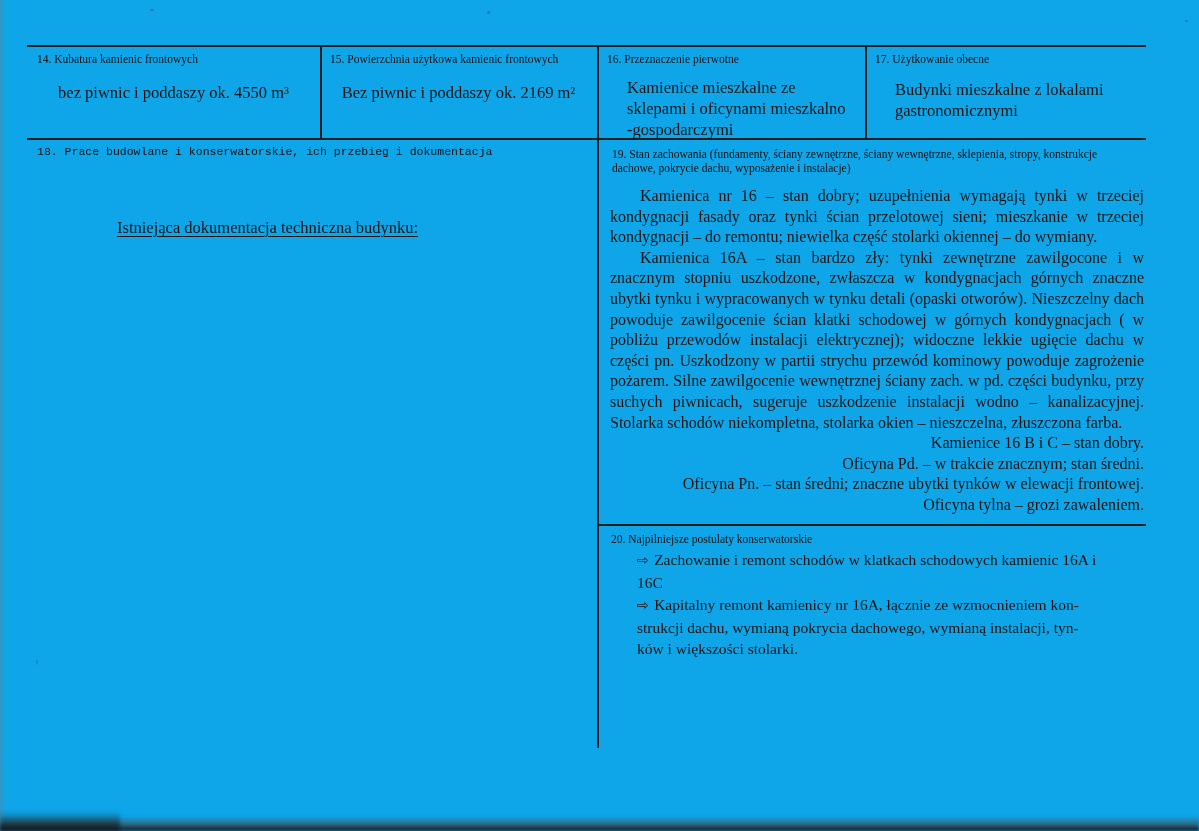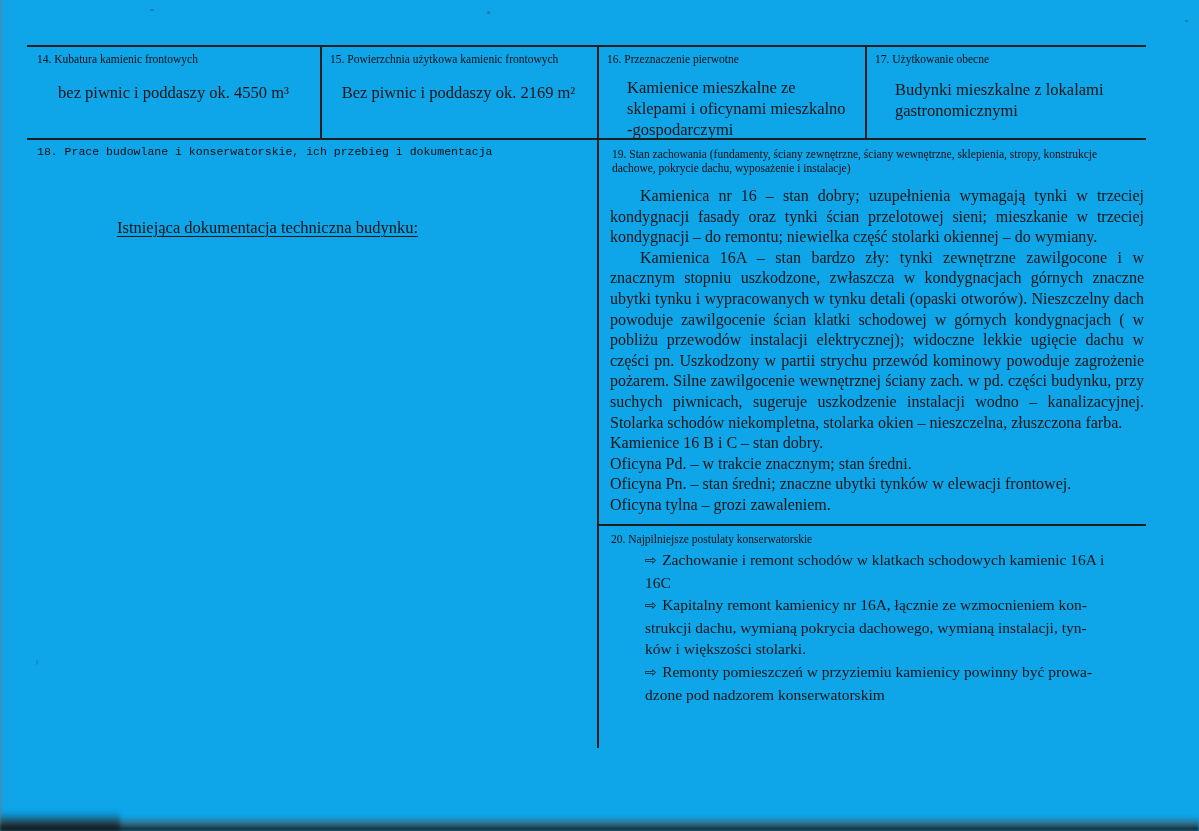--- a/index.html
+++ b/index.html
@@ -24,24 +24,24 @@
     font-size: 16.5px; text-decoration: underline;
     text-underline-offset: 3px;
     margin-left: 27px;
   }
   .body19 {
     position: absolute; left: 610px; top: 186px; width: 534px;
     font-size: 16px; line-height: 20.6px;
   }
   .body19 p { margin: 0; }
   .body19 p.just { text-align: justify; text-indent: 30px; }
-  .body19 p.plain { text-align: left; text-indent: 0; }
+  .body19 p.plain { text-align: right; text-indent: 0; }
   .items20 {
     position: absolute; left: 637px; top: 549px; width: 508px;
-    font-size: 15.5px; line-height: 21.6px; margin-left: 8px;
+    font-size: 15.5px; line-height: 21.6px;
   }
   .item { margin: 0 0 1px 0; }
   .item .arrow { font-family: "DejaVu Sans", sans-serif; font-size: 14.5px; padding-right: 5px; }
   .item .item-text { white-space: pre-line; }
   
   .scan-edge-bottom {
     position: absolute; left: 0; right: 0; bottom: 0; height: 15px;
     background: linear-gradient(to bottom, rgba(90,88,84,0) 0%, rgba(75,72,68,0.5) 45%, rgba(22,22,22,0.95) 100%);
     filter: blur(1.2px);
   }
@@ -113,24 +113,20 @@
   <div class="items20">
     <div class="item">
       <span class="arrow">⇨</span><span class="item-text">Zachowanie i remont schodów w klatkach schodowych kamienic 16A i
 16C</span>
     </div>
     <div class="item">
       <span class="arrow">⇨</span><span class="item-text">Kapitalny remont kamienicy nr 16A, łącznie ze wzmocnieniem kon-
 strukcji dachu, wymianą pokrycia dachowego, wymianą instalacji, tyn-
 ków i większości stolarki.</span>
     </div>
-    <div class="item">
-      <span class="arrow">⇨</span><span class="item-text">Remonty pomieszczeń w przyziemiu kamienicy powinny być prowa-
-dzone pod nadzorem konserwatorskim</span>
-    </div>
   </div>
 
   <div class="scan-edge-left"></div>
   <div class="scan-edge-bottom"></div>
   <div class="scan-edge-bottom-left"></div>
   <div class="speck" style="left:487px; top:11px; width:3px; height:3px;"></div>
   <div class="speck" style="left:1185px; top:20px; width:3px; height:2px;"></div>
   <div class="speck" style="left:150px; top:9px; width:4px; height:2px;"></div>
   <div class="speck" style="left:36px; top:660px; width:2px; height:5px; opacity:.6;"></div>
 

